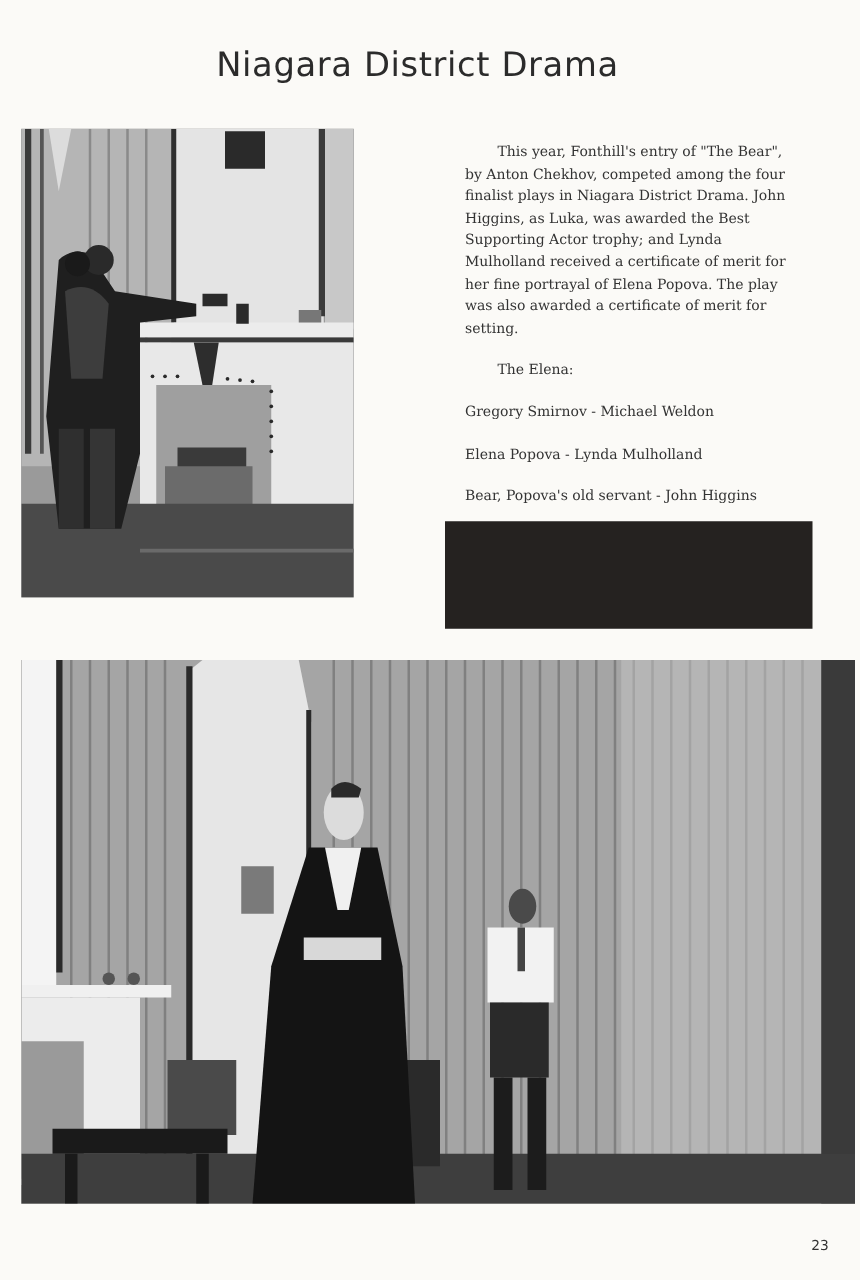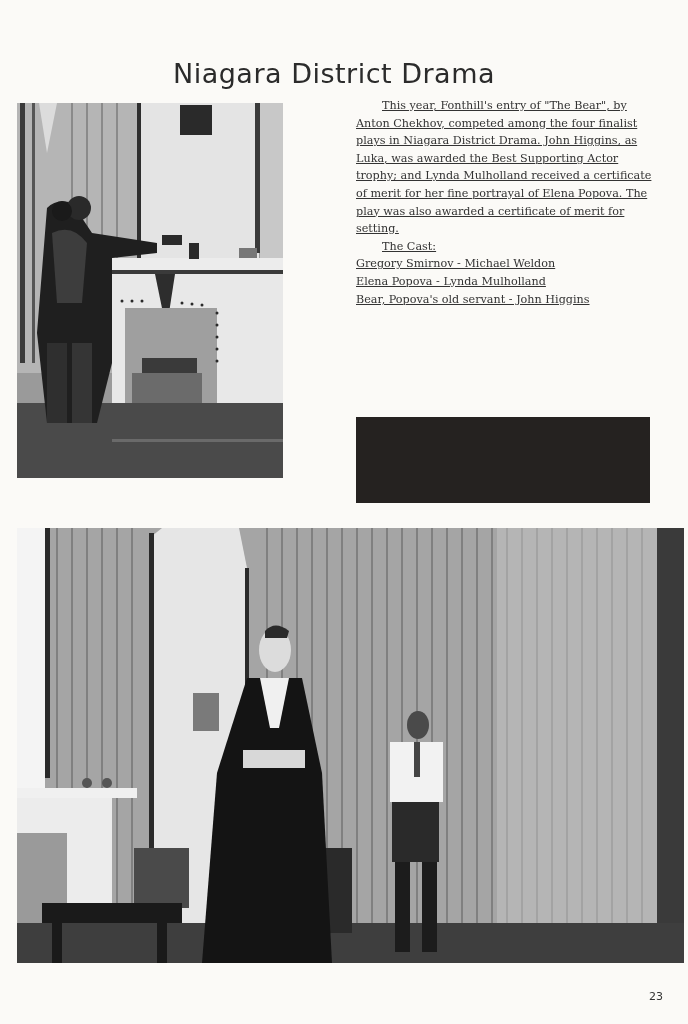--- a/index.html
+++ b/index.html
@@ -3,39 +3,39 @@
 <meta charset="utf-8">
 <style>
   html, body { margin: 0; padding: 0; }
   body {
     width: 688px; height: 1024px; position: relative; overflow: hidden;
     background: #fbfaf7;
     font-family: "DejaVu Serif", serif;
     color: #2a2a2a;
   }
   .title {
-    position: absolute; left: 0; top: 58px; width: 668px;
+    position: absolute; left: 0; top: 37px; width: 668px;
     text-align: center;
     font-family: "DejaVu Sans", sans-serif;
     font-size: 27px; font-weight: normal; letter-spacing: 0.5px;
     color: #2b2b2b;
   }
   .photo { position: absolute; overflow: hidden; }
   .photo svg { display: block; width: 100%; height: 100%; }
   #photo-fireplace { left: 17px; top: 103px; width: 266px; height: 375px; background: #8f8f8f; }
   #photo-stage { left: 17px; top: 528px; width: 667px; height: 435px; background: #7a7a7a; }
   .black-box {
     position: absolute; left: 356px; top: 417px; width: 294px; height: 86px;
     background: #252220;
   }
   .article {
     position: absolute; left: 356px; top: 97px; width: 300px;
     font-size: 11.2px; line-height: 17.6px; color: #333;
   }
-  .article p { margin: 0; text-indent: 26px; text-decoration: underline; }
+  .article p { margin: 16px; text-indent: 26px; }
   .article .cast-heading { text-indent: 26px; }
   .article .cast-line { text-indent: 0; }
   .page-number {
     position: absolute; left: 649px; top: 990px;
     font-family: "DejaVu Sans", sans-serif; font-size: 11px; color: #333;
   }
 </style>
 </head>
 <body>
 
@@ -93,21 +93,21 @@
     <circle cx="45" cy="108" r="10" fill="#1a1a1a"></circle>
     <path d="M35,130 Q55,120 70,140 L65,200 L40,200 Z" fill="#3d3d3d"></path>
     <rect x="30" y="240" width="20" height="80" fill="#2f2f2f"></rect>
     <rect x="55" y="240" width="20" height="80" fill="#353535"></rect>
     <rect x="145" y="132" width="20" height="10" fill="#2a2a2a"></rect>
   </svg>
 </div>
 
 <div class="article">
   <p>This year, Fonthill's entry of "The Bear", by Anton Chekhov, competed among the four finalist plays in Niagara District Drama. John Higgins, as Luka, was awarded the Best Supporting Actor trophy; and Lynda Mulholland received a certificate of merit for her fine portrayal of Elena Popova. The play was also awarded a certificate of merit for setting.</p>
-  <p class="cast-heading">The Cast:</p>
+  <p class="cast-heading">The Elena:</p>
   <p class="cast-line">Gregory Smirnov - Michael Weldon</p>
   <p class="cast-line">Elena Popova - Lynda Mulholland</p>
   <p class="cast-line">Bear, Popova's old servant - John Higgins</p>
 </div>
 
 <div class="black-box"></div>
 
 <div class="photo" id="photo-stage">
   <svg viewBox="0 0 667 435" preserveAspectRatio="none">
     <rect width="667" height="435" fill="#a5a5a5"></rect>

